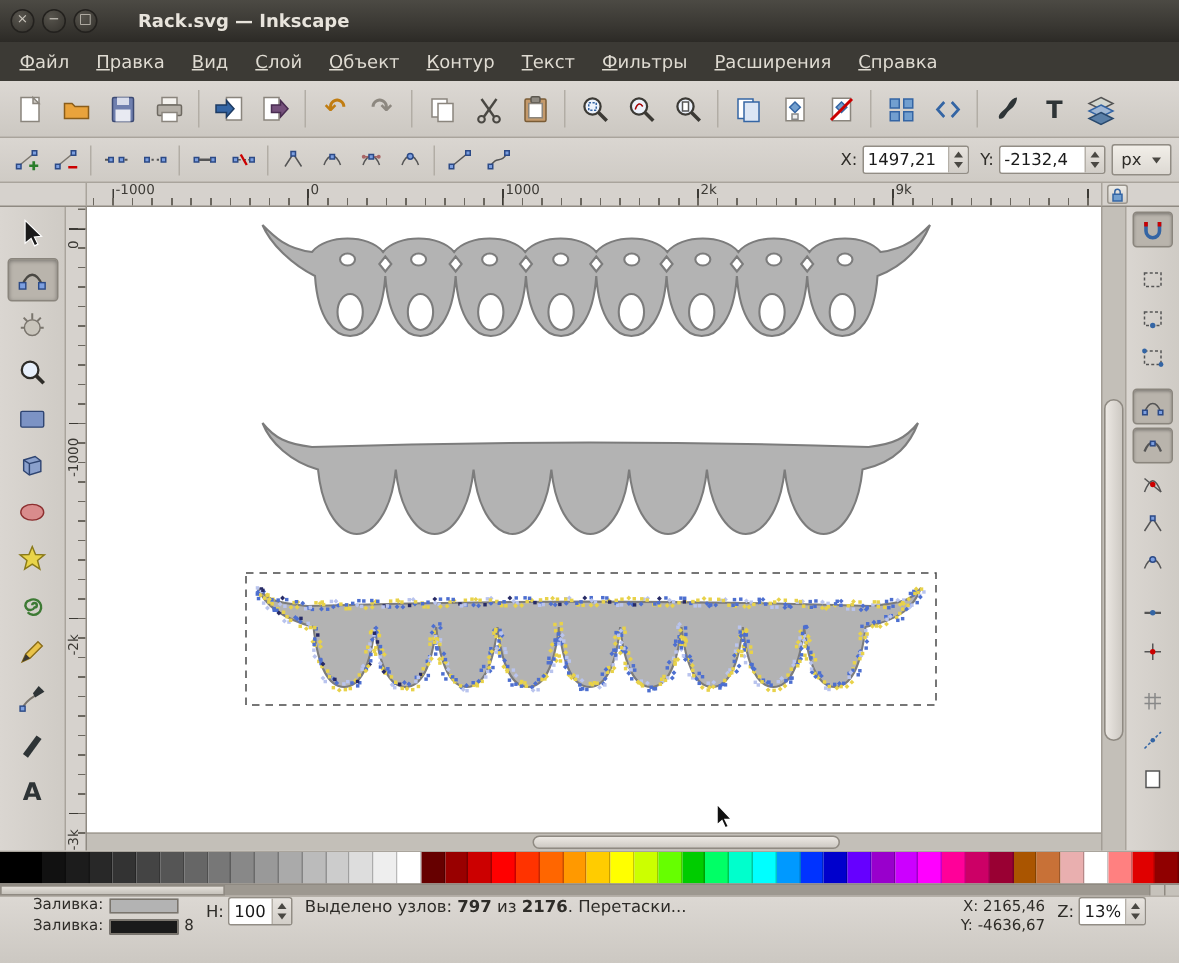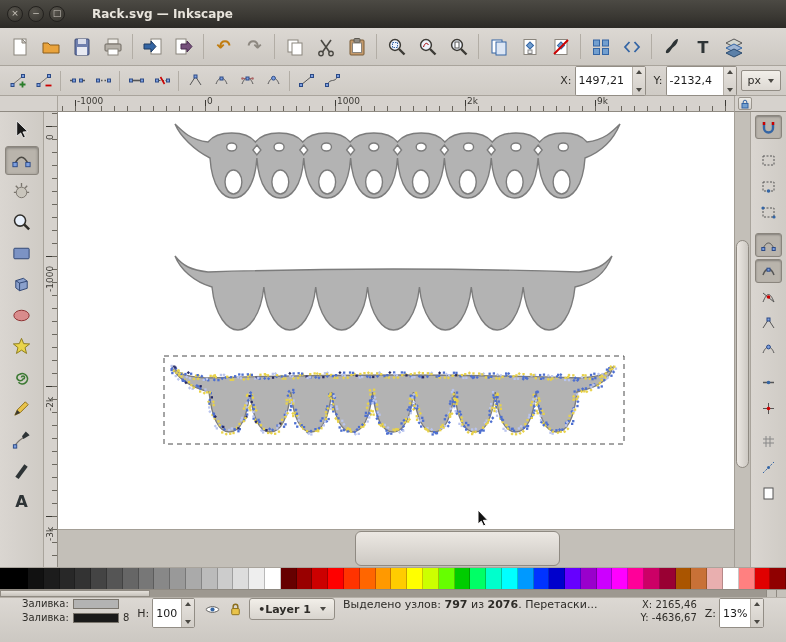--- a/index.html
+++ b/index.html
@@ -23,21 +23,21 @@
 .cbtn svg{width:22px;height:22px;}
 .csep{width:1px;height:25px;background:#b2ada5;margin:0 4px;flex:0 0 1px;}
 .glyph{font-size:17px;font-weight:bold;line-height:1;}
 
 
 .ctrlbar{height:30px;flex:0 0 30px;background:linear-gradient(#dad6d1,#cfcbc5);border-bottom:1px solid #a9a49c;display:flex;align-items:center;padding:0 5px;font-size:11px;color:#2e2c28;}
 .nbtn{width:26px;height:24px;flex:0 0 26px;display:flex;align-items:center;justify-content:center;border-radius:2px;}
 .nbtn svg{width:17px;height:17px;}
 .nsep{width:1px;height:20px;background:#b2ada5;margin:0 3px;flex:0 0 1px;}
 .coordlabel{margin:0 3px 0 8px;}
-.spin{display:flex;height:30px;border:1px solid #928d85;border-radius:2px;background:#fff;overflow:hidden;}
+.spin{display:flex;height:19px;border:1px solid #928d85;border-radius:2px;background:#fff;overflow:hidden;}
 .spin input{width:56px;border:none;outline:none;font-size:11px;font-family:"DejaVu Sans",sans-serif;padding:0 3px;background:#fff;color:#1a1a1a;}
 .spinbtns{width:13px;display:flex;flex-direction:column;border-left:1px solid #b5b0a8;background:linear-gradient(#e8e4df,#d2cec8);}
 .spinbtns span{flex:1;position:relative;}
 .spinbtns .up::after,.spinbtns .dn::after{content:"";position:absolute;left:3px;border-left:3px solid transparent;border-right:3px solid transparent;}
 .spinbtns .up::after{top:3px;border-bottom:4px solid #4a4843;}
 .spinbtns .dn::after{bottom:3px;border-top:4px solid #4a4843;}
 .unitbox{display:flex;align-items:center;height:21px;border:1px solid #928d85;border-radius:2px;background:linear-gradient(#f2efe9,#ddd9d3);padding:0 6px;margin-left:4px;gap:7px;}
 .unitbox .arr{width:0;height:0;border-left:3.5px solid transparent;border-right:3.5px solid transparent;border-top:4px solid #4a4843;}
 
 
@@ -106,20 +106,32 @@
 
 <div class="window">
 
   <div class="titlebar">
     <div class="winbtn"><span>×</span></div>
     <div class="winbtn"><span>−</span></div>
     <div class="winbtn"><span>□</span></div>
     <span class="titletext">Rack.svg — Inkscape</span>
   </div>
 
+  <div class="menubar" id="menubar">
+      <span class="menu-item">Файл</span>
+      <span class="menu-item">Правка</span>
+      <span class="menu-item">Вид</span>
+      <span class="menu-item">Слой</span>
+      <span class="menu-item">Объект</span>
+      <span class="menu-item">Контур</span>
+      <span class="menu-item">Текст</span>
+      <span class="menu-item">Фильтры</span>
+      <span class="menu-item">Расширения</span>
+      <span class="menu-item">Справка</span>
+    </div>
 
   <div class="cmdbar">
     <div class="cbtn">
         <svg viewBox="0 0 22 22">
           <rect x="5" y="3" width="12" height="16" fill="#ffffff" stroke="#8a857d"></rect>
           <path d="M13 3 L17 7 L13 7 Z" fill="#cfcbc5" stroke="#8a857d"></path>
         </svg>
       </div>
     <div class="cbtn">
         <svg viewBox="0 0 22 22">
@@ -1497,43 +1509,25 @@
     <div class="opblock">
       <span>Н:</span>
       <div class="spin">
         <input readonly="" value="100" style="">
         <div class="spinbtns">
             <span class="up"></span>
             <span class="dn"></span>
           </div>
       </div>
     </div>
-    <div class="layerblock">
-      <div class="miniicon">
-          <svg viewBox="0 0 18 18">
-            <path d="M2 9 C5 5 13 5 16 9 C13 13 5 13 2 9 Z" fill="#ffffff" stroke="#555555"></path>
-            <circle cx="9" cy="9" r="2.2" fill="#3465a4"></circle>
-          </svg>
-        </div>
-      <div class="miniicon">
-          <svg viewBox="0 0 18 18">
-            <rect x="5" y="8" width="8" height="6.5" rx="1" fill="#e9c34a" stroke="#8a6d1a"></rect>
-            <path d="M6.5 8 V6 a2.5 2.5 0 0 1 5 0 V8" fill="none" stroke="#8a6d1a" stroke-width="1.5"></path>
-          </svg>
-        </div>
-      <div class="layersel">
-        <span>•Layer 1</span>
-        <span class="arr"></span>
-      </div>
-    </div>
     <div class="msg">
       <span>Выделено узлов:</span>
       <b>797</b>
       <span>из</span>
-      <b>2076</b><span>. Перетаски...</span>
+      <b>2176</b><span>. Перетаски...</span>
     </div>
     <div class="xyblock">
       <div><span>X:</span> <span>2165,46</span></div>
       <div><span>Y:</span> <span>-4636,67</span></div>
     </div>
     <div class="zoomblock">
       <span>Z:</span>
       <div class="spin">
         <input readonly="" value="13%" style="">
         <div class="spinbtns">

